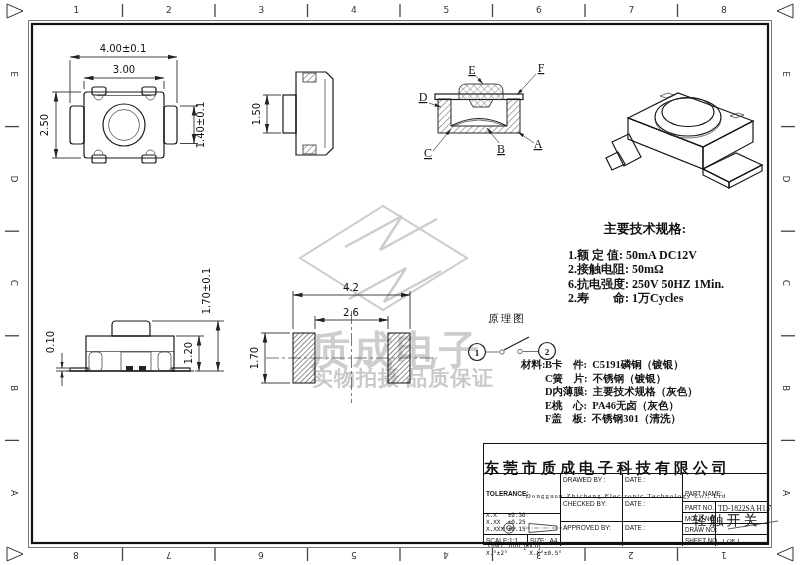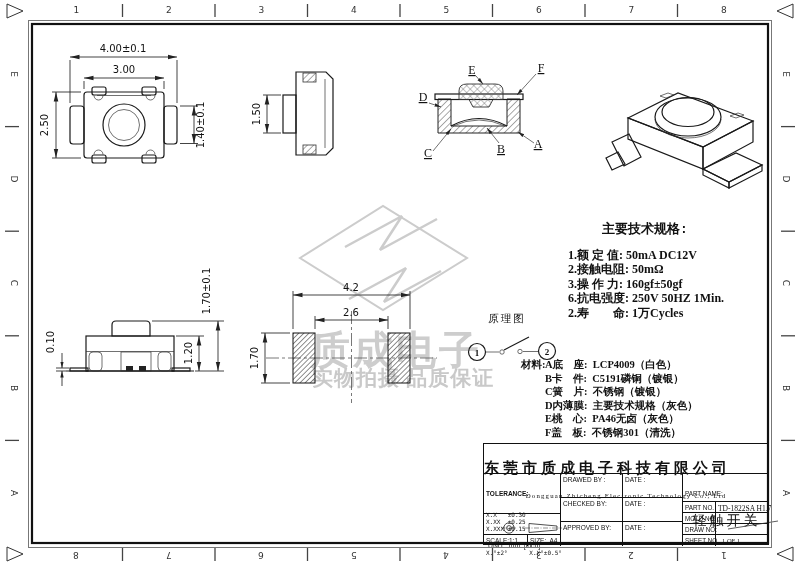--- a/index.html
+++ b/index.html
@@ -142,31 +142,29 @@
         <span>C</span>
       </div>
     <div class="zc r90">
         <span>B</span>
       </div>
     <div class="zc r90">
         <span>A</span>
       </div>
   </div>
 
-  <div class="abs spec-title" style="left:555px;top:220px;width:180px;text-align:center;z-index:3;font-family:Liberation Mono, monospace;">主要技术规格:</div>
+  <div class="abs spec-title" style="left:555px;top:220px;width:180px;text-align:center;z-index:3;">主要技术规格:</div>
   <div class="abs" style="left:568px;top:248px;z-index:3;">
       <div class="spec-line">1.额 定 值: 50mA DC12V</div>
       <div class="spec-line">2.接触电阻: 50mΩ</div>
-      <div class="spec-line">3.操 作 力: 160gf±50gf</div>
       <div class="spec-line">6.抗电强度: 250V 50HZ 1Min.</div>
       <div class="spec-line">2.寿　　命: 1万Cycles</div>
     </div>
   <div class="abs mat-title" style="left:521px;top:342px;z-index:3;margin-top:16px;">材料:</div>
   <div class="abs" style="left:545px;top:358px;z-index:3;">
-      <div class="mat-line">A底　座:  LCP4009（白色）</div>
       <div class="mat-line">B卡　件:  C5191磷铜（镀银）</div>
       <div class="mat-line">C簧　片:  不锈钢（镀银）</div>
       <div class="mat-line">D内薄膜:  主要技术规格（灰色）</div>
       <div class="mat-line">E桃　心:  PA46无卤（灰色）</div>
       <div class="mat-line">F盖　板:  不锈钢301（清洗）</div>
     </div>
 
   <div class="abs tblock" style="left:483px;top:443px;width:286px;height:102px;z-index:3;">
     <div class="tb-cell b-b" style="left:0;top:0;width:284px;height:30px;padding:0;">
       <div class="company-cn">东莞市质成电子科技有限公司</div>

